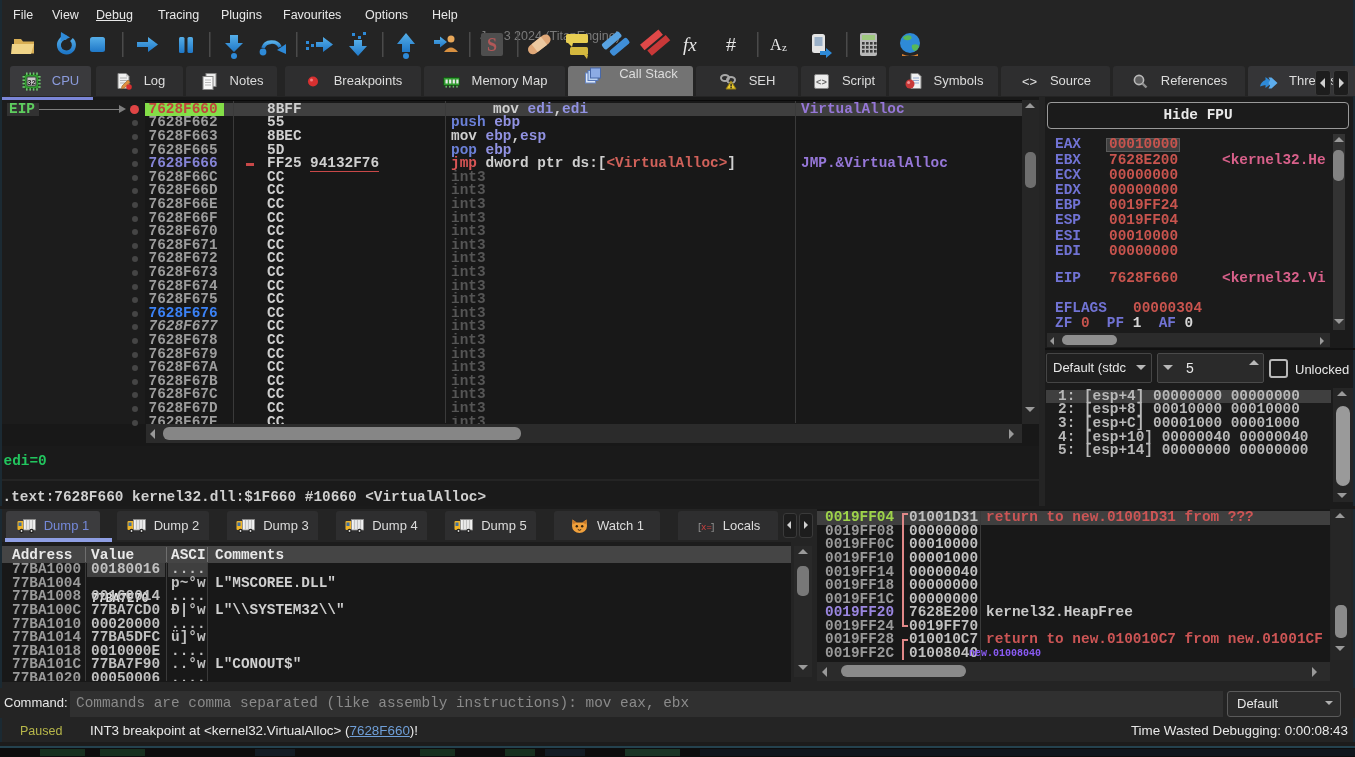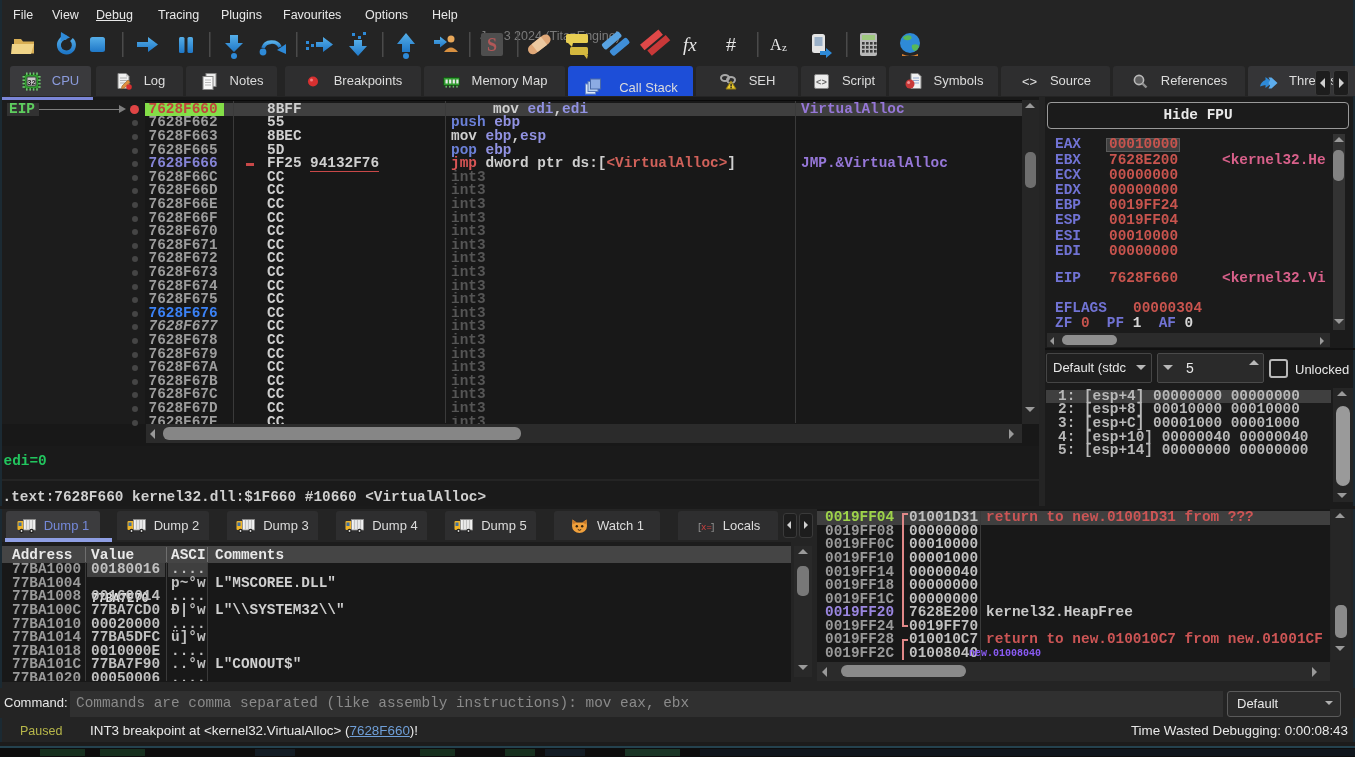--- a/index.html
+++ b/index.html
@@ -168,21 +168,21 @@
       <rect x="3.5" y="13.8" width="1.4" height="1.8" fill="#6fc76f"></rect>
       <rect x="7.1" y="7.5" width="2.2" height="4" fill="#e8e8e8"></rect>
       <rect x="7.1" y="13.8" width="1.4" height="1.8" fill="#6fc76f"></rect>
       <rect x="10.7" y="7.5" width="2.2" height="4" fill="#e8e8e8"></rect>
       <rect x="10.7" y="13.8" width="1.4" height="1.8" fill="#6fc76f"></rect>
       <rect x="14.3" y="7.5" width="2.2" height="4" fill="#e8e8e8"></rect>
       <rect x="14.3" y="13.8" width="1.4" height="1.8" fill="#6fc76f"></rect>
     </svg>
 <span class="s" style="position:static;font-size:13px;color:#dcdcdc">Memory Map</span>
 </div>
-<div class="abs" style="left:568px;top:66px;width:125px;height:30px;background:#1d4ed8;border-radius:3px 3px 0 0;display:flex;align-items:flex-end;justify-content:center;gap:17px;overflow:hidden">
+<div class="abs" style="left:568px;top:66px;width:125px;height:30px;background:#737373;border-radius:3px 3px 0 0;display:flex;align-items:flex-start;justify-content:center;gap:17px;overflow:hidden">
 <svg width="19" height="19" viewBox="0 0 19 19" style="position:static;flex:none">
       <rect x="2.5" y="7" width="10" height="10" fill="#dce8f8" stroke="#6888c8"></rect>
       <rect x="5" y="4.5" width="10" height="10" fill="#b8d0f0" stroke="#5878b8"></rect>
       <rect x="7.5" y="2" width="10" height="10" fill="#8cabe4" stroke="#4868a8"></rect>
     </svg>
 <span class="s" style="position:static;font-size:13px;color:#dcdcdc">Call Stack</span>
 </div>
 <div class="abs" style="left:696px;top:66px;width:102px;height:30px;background:#2e2e2f;border-radius:3px 3px 0 0;display:flex;align-items:center;justify-content:center;gap:11px;overflow:hidden">
 <svg width="19" height="19" viewBox="0 0 19 19" style="position:static;flex:none">
       <g fill="none" stroke="#a8a8a8" stroke-width="2">

